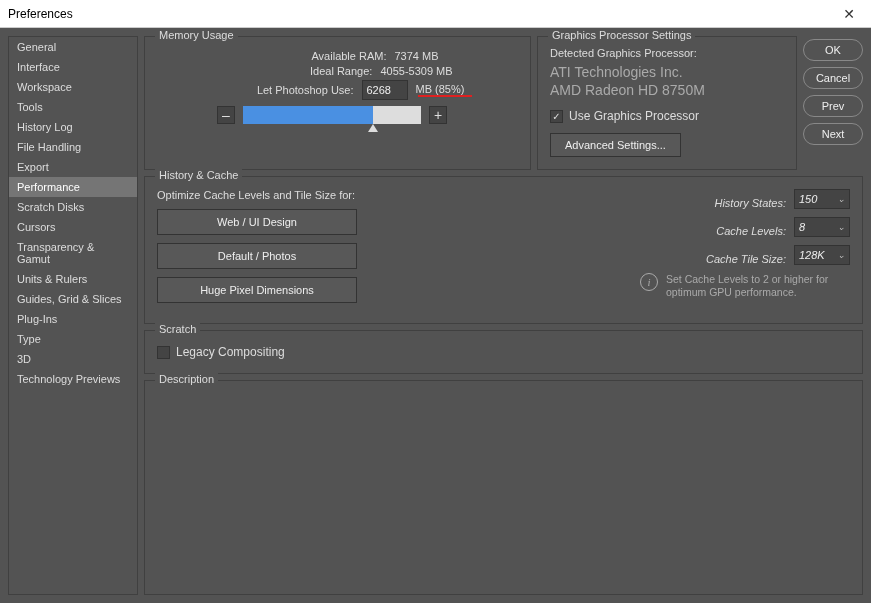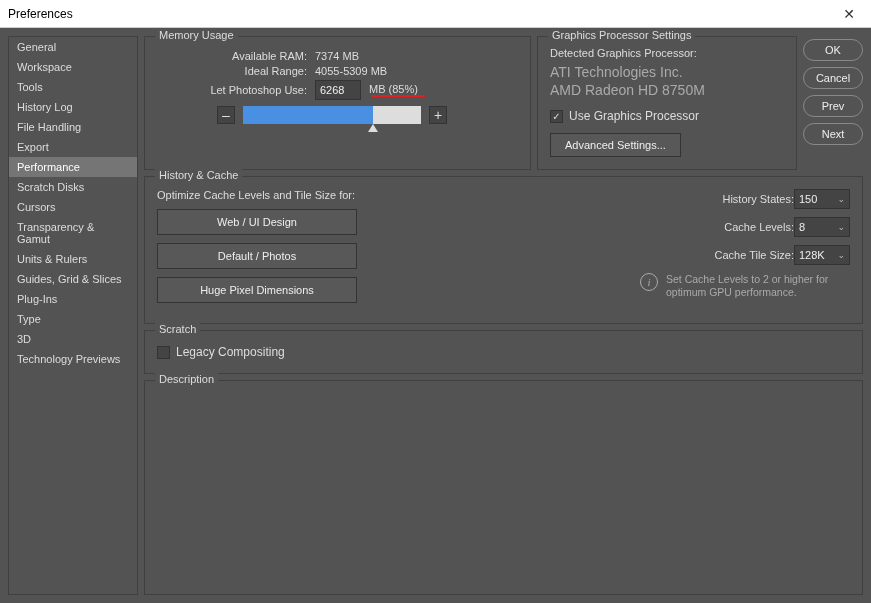--- a/index.html
+++ b/index.html
@@ -12,62 +12,63 @@
 .sidebar-item { padding: 4px 8px; color: #ddd; font-size: 11px; cursor: pointer; }
 .sidebar-item.active { background: #757575; color: #fff; }
 .main { flex: 1; display: flex; flex-direction: column; gap: 6px; }
 .toprow { display: flex; gap: 6px; }
 .fieldset { border: 1px solid #404040; padding: 10px 12px 12px 12px; position: relative; }
 .legend { position: absolute; top: -8px; left: 10px; background: #535353; padding: 0 4px; color: #ddd; font-size: 11px; }
 .mem { flex: 1; }
 .gpu { width: 260px; }
 .right-buttons { display: flex; flex-direction: column; gap: 6px; padding-top: 3px;}
 .pill-btn { width: 60px; height: 22px; border: 1px solid #888; border-radius: 11px; background: #535353; color: #eee; font-size: 11px; display: flex; align-items: center; justify-content: center; cursor: pointer; }
-.mem-row { display: flex; align-items: center; gap: 8px; margin: 3px 0; }
+.mem-row { display: flex; align-items: center; gap: 8px; margin: 3px 0; justify-content: center; }
 .mem-label { width: 150px; text-align: right; color: #ddd; font-size: 11px; }
 .mem-val { color: #ddd; font-size: 11px; }
 .num-input { width: 46px; height: 20px; background: #444; border: 1px solid #333; color: #eee; font-size: 11px; padding: 0 4px; }
 .redline { width: 54px; height: 2px; background: #e02020; margin-left: 2px; }
 .slider-row { display: flex; align-items: center; gap: 8px; margin-top: 6px; padding-left: 60px;}
 .slider-btn { width: 18px; height: 18px; background: #444; color: #ddd; display: flex; align-items: center; justify-content: center; font-size: 14px; border: 1px solid #333; cursor:pointer;}
 .slider-track { position: relative; width: 178px; height: 18px; background: #ddd; }
 .slider-fill { position: absolute; top:0; left:0; height: 18px; background: #4a90e2; width: 73%; }
 .slider-thumb { position: absolute; bottom: -8px; left: 73%; transform: translateX(-50%); width:0; height:0; border-left:5px solid transparent; border-right:5px solid transparent; border-bottom:8px solid #ddd;}
 .gpu-label { color: #ddd; font-size: 11px; margin-bottom: 4px; }
 .gpu-info { color: #aaa; font-size: 14px; line-height: 1.3; margin-bottom: 10px;}
 .check-row { display: flex; align-items: center; gap: 6px; margin-bottom: 10px;}
 .checkbox { width: 13px; height: 13px; background: #444; border: 1px solid #333; display: inline-flex; align-items: center; justify-content: center; font-size:10px; color:#ddd;}
 .btn { height: 24px; padding: 0 14px; background: #585858; border: 1px solid #333; color: #eee; font-size: 11px; display: inline-flex; align-items: center; justify-content: center; cursor: pointer;}
 .hist { }
 .hist-body { display: flex; gap: 20px; padding-top:2px;}
 .hist-left { flex: 1; }
 .hist-left .label { color:#ddd; font-size:11px; margin-bottom:8px;}
 .wide-btn { width: 200px; height: 26px; background: #585858; border: 1px solid #333; color: #eee; font-size: 11px; display:flex; align-items:center; justify-content:center; margin-bottom:8px; cursor:pointer;}
 .hist-right { width: 280px; }
-.hr-row { display:flex; align-items:center; gap:0; margin-bottom:8px;}
+.hr-row { display:flex; align-items:flex-end; gap:8px; margin-bottom:8px;font-style:italic;}
 .hr-label { flex:1; text-align:right; color:#ddd; font-size:11px;}
 .select { width:56px; height:20px; background:#444; border:1px solid #333; color:#eee; font-size:11px; display:flex; align-items:center; padding:0 4px; justify-content:space-between;}
 .chev { font-size:9px; color:#bbb;}
 .hint-row { display:flex; gap:8px; padding-left: 70px;}
 .info-icon { width:18px; height:18px; border:1.5px solid #aaa; border-radius:50%; display:flex; align-items:center; justify-content:center; font-size:11px; color:#aaa; font-style:italic; font-family:serif;}
 .hint-text { color:#aaa; font-size:10.5px; line-height:1.2; width: 170px;}
 .options { }
 .desc { flex:1; min-height:140px;}
 </style>
 </head>
 <body>
 
 <div class="titlebar">
   <span class="title">Preferences</span>
   <span class="close">✕</span>
 </div>
 
 <div class="content">
   <div class="sidebar">
     <div class="sidebar-item">General</div>
+    <div class="sidebar-item">Interface</div>
     <div class="sidebar-item">Workspace</div>
     <div class="sidebar-item">Tools</div>
     <div class="sidebar-item">History Log</div>
     <div class="sidebar-item">File Handling</div>
     <div class="sidebar-item">Export</div>
     <div class="sidebar-item active">Performance</div>
     <div class="sidebar-item">Scratch Disks</div>
     <div class="sidebar-item">Cursors</div>
     <div class="sidebar-item">Transparency &amp; Gamut</div>
     <div class="sidebar-item">Units &amp; Rulers</div>

